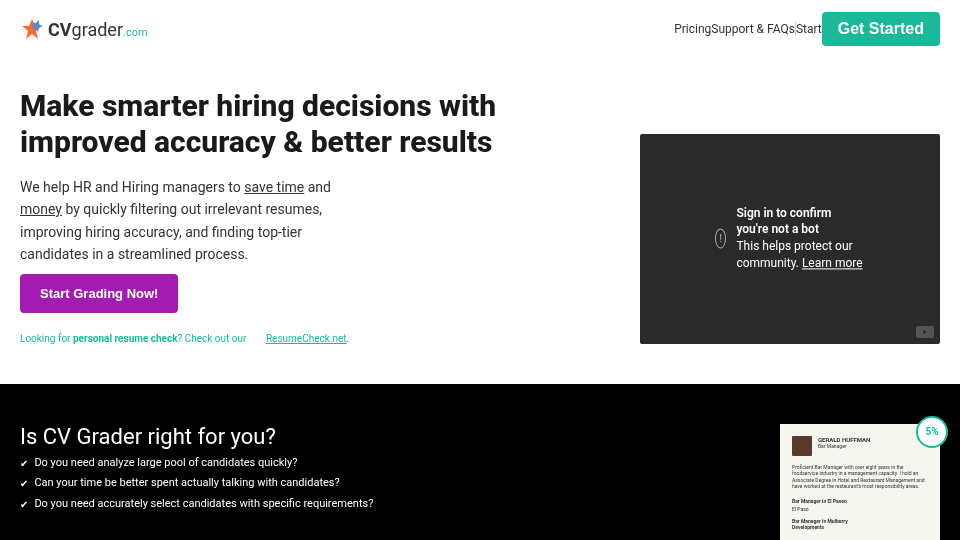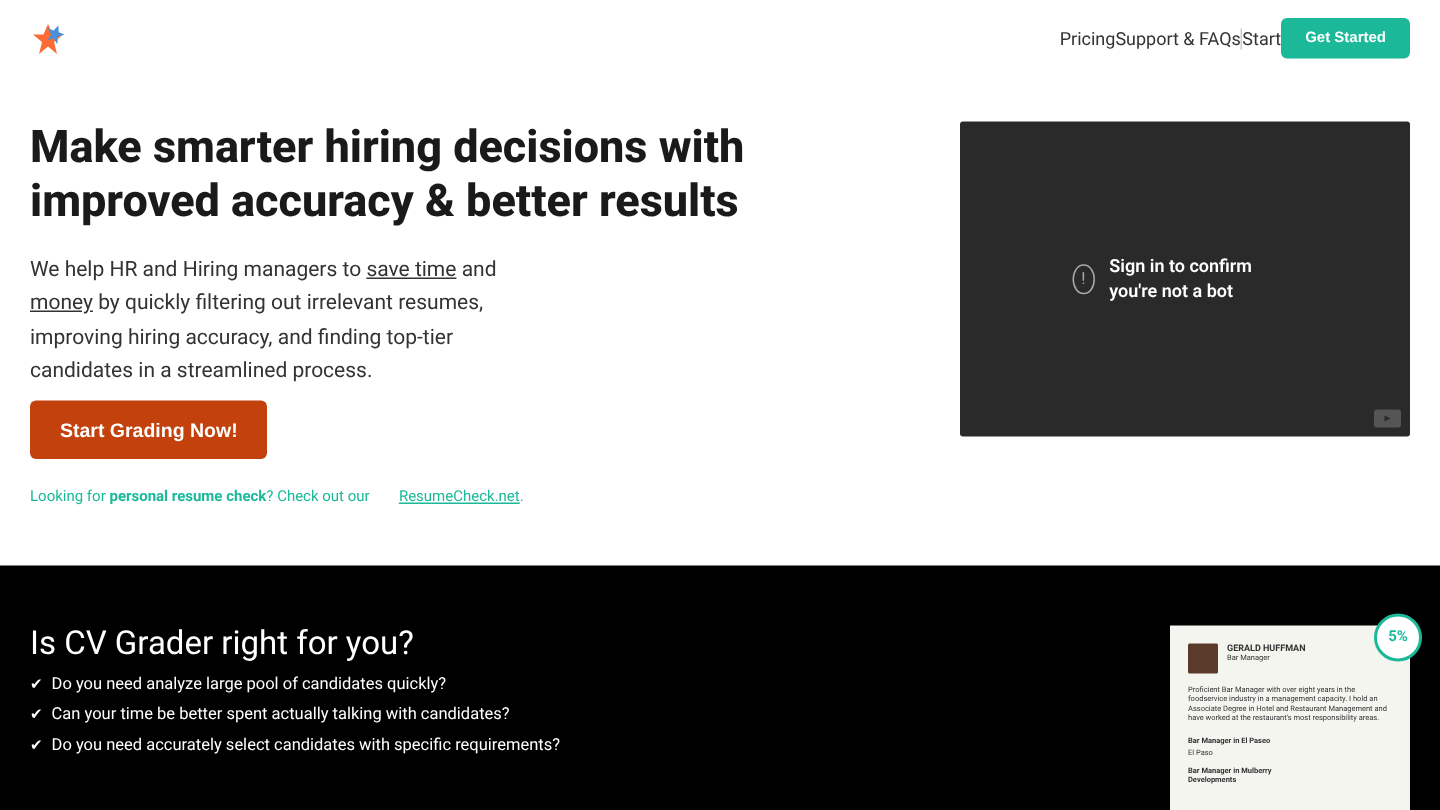--- a/index.html
+++ b/index.html
@@ -8,28 +8,28 @@
     
     .header { display: flex; justify-content: space-between; align-items: center; padding: 12px 20px; }
     .logo { display: flex; align-items: center; gap: 4px; }
     .logo-icon { width: 24px; height: 24px; position: relative; }
     .logo-text { font-size: 18px; font-weight: 700; color: #333; }
     .logo-text .grader { font-weight: 400; }
     .logo-text .com { color: #1bb99a; font-size: 11px; font-weight: 400; }
     .nav { display: flex; align-items: center; font-size: 12px; }
     .nav a { color: #333; text-decoration: none; }
     .nav .divider { width: 1px; height: 14px; background: #ccc; }
-    .btn-primary { background: #1bb99a; color: #fff; padding: 8px 16px; border-radius: 4px; font-weight: 600; border: none; cursor: pointer; font-size: 10px; }
+    .btn-primary { background: #1bb99a; color: #fff; padding: 8px 16px; border-radius: 4px; font-weight: 600; border: none; cursor: pointer; font-size: 16px; }
     
-    .hero { display: flex; padding: 30px 20px 40px; gap: 30px; }
+    .hero { display: flex; padding: 30px 20px 40px; gap: 30px; align-items: flex-end; }
     .hero-left { flex: 1; }
     .hero-title { font-size: 30px; font-weight: 800; line-height: 1.2; color: #1a1a1a; margin-bottom: 16px; }
     .hero-desc { font-size: 14px; color: #333; line-height: 1.6; margin-bottom: 8px; max-width: 340px; }
     .hero-desc .u { text-decoration: underline; }
-    .btn-cta { background: #c2410c; color: #fff; padding: 12px 20px; border-radius: 4px; font-weight: 700; border: none; cursor: pointer; font-size: 13px; }
+    .btn-cta { background: #a21caf; color: #fff; padding: 12px 20px; border-radius: 4px; font-weight: 700; border: none; cursor: pointer; font-size: 13px; }
     .hero-sub { margin-top: 20px; font-size: 10px; color: #1bb99a; }
     .hero-sub .bold { font-weight: 700; }
     .hero-sub a { color: #1bb99a; text-decoration: underline; padding-left: 17px; }
     
     .video-box { width: 300px; height: 210px; background: #2a2a2a; position: relative; border-radius: 2px; }
     .video-overlay { position: absolute; top: 50%; left: 50%; transform: translate(-50%, -50%); display: flex; align-items: center; gap: 10px; color: #fff; }
     .info-icon { width: 20px; height: 20px; border: 1.5px solid #aaa; border-radius: 50%; display: flex; align-items: center; justify-content: center; font-size: 11px; color: #aaa; }
     .video-text { font-size: 12px; line-height: 1.4; }
     .video-text .title { font-weight: 600; }
     .video-text a { color: #fff; text-decoration: underline; }
@@ -59,20 +59,23 @@
 
 <div class="container">
   <div class="header">
     <div class="logo">
       <div class="logo-icon">
         <svg viewBox="0 0 24 24" width="24" height="24">
           <polygon points="12,2 15,9 22,9 16,14 18,22 12,17 6,22 8,14 2,9 9,9" fill="#ff6b35"></polygon>
           <polygon points="12,2 15,9 22,9 16,14 18,22 12,17 6,22 8,14 2,9 9,9" fill="#4a90d9" transform="rotate(20 12 12) scale(0.6)" transform-origin="12 12"></polygon>
         </svg>
       </div>
+      <span class="logo-text">
+        <span>CV</span><span class="grader">grader</span><span class="com">.com</span>
+      </span>
     </div>
     <div class="nav">
       <a href="#">Pricing</a>
       <a href="#">Support &amp; FAQs</a>
       <div class="divider"></div>
       <a href="#">Start</a>
       <button class="btn-primary">Get Started</button>
     </div>
   </div>
 
@@ -85,20 +88,21 @@
       <button class="btn-cta">Start Grading Now!</button>
       <p class="hero-sub">
         <span>Looking for </span><span class="bold">personal resume check</span><span>? Check out our </span><a href="#">ResumeCheck.net</a><span>.</span>
       </p>
     </div>
     <div class="video-box">
       <div class="video-overlay">
         <div class="info-icon">!</div>
         <div class="video-text">
           <div class="title">Sign in to confirm you're not a bot</div>
+          <div><span>This helps protect our community. </span><a href="#">Learn more</a></div>
         </div>
       </div>
       <div class="yt-logo"></div>
     </div>
   </div>
 </div>
 
 <div class="section-dark">
   <div class="dark-inner">
     <div class="dark-left">

